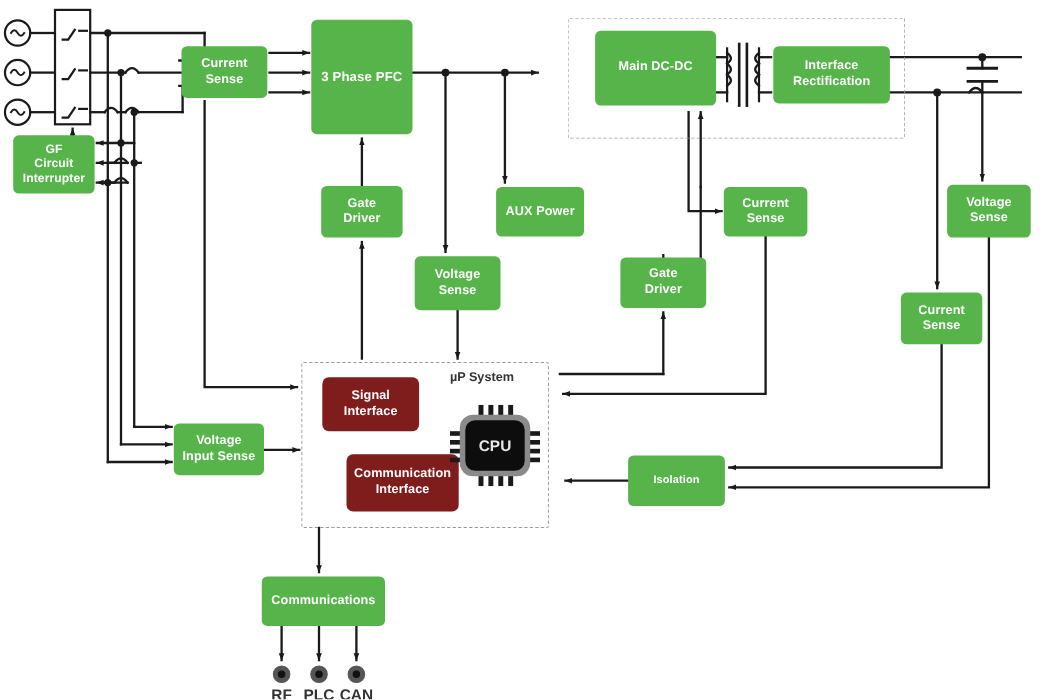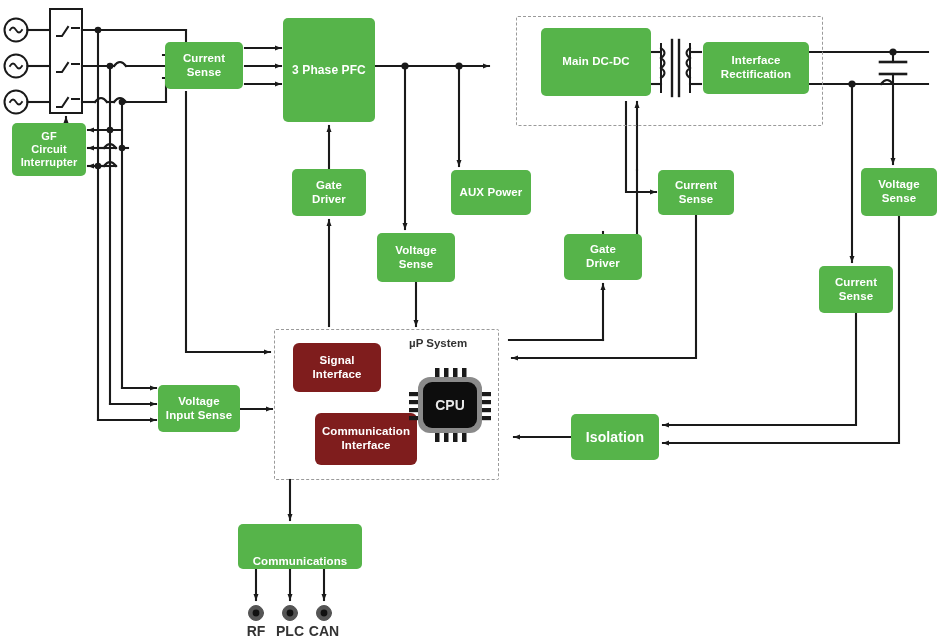--- a/index.html
+++ b/index.html
@@ -229,40 +229,40 @@
   <div class="blk green" style="left:861px;top:168px;width:76px;height:48px;font-size:11.5px;">
     <span style="white-space:pre-line;">Voltage
 Sense</span>
   </div>
 
   <div class="blk green" style="left:819px;top:266px;width:74px;height:47px;font-size:11.5px;">
     <span style="white-space:pre-line;">Current
 Sense</span>
   </div>
 
-  <div class="blk green" style="left:571px;top:414px;width:88px;height:46px;font-size:14px;">
+  <div class="blk green" style="left:571px;top:414px;width:88px;height:46px;font-size:10px;">
     <span style="white-space:pre-line;">Isolation</span>
   </div>
 
   <div class="blk green" style="left:158px;top:385px;width:82px;height:47px;font-size:11.5px;">
     <span style="white-space:pre-line;">Voltage
 Input Sense</span>
   </div>
 
   <div class="blk gray" style="left:293px;top:343px;width:88px;height:49px;font-size:11.5px;">
     <span style="white-space:pre-line;">Signal
 Interface</span>
   </div>
 
   <div class="blk gray" style="left:293px;top:413px;width:102px;height:52px;font-size:11.5px;margin-left:22px;">
     <span style="white-space:pre-line;">Communication
 Interface</span>
   </div>
 
-  <div class="blk green" style="left:238px;top:524px;width:124px;height:45px;font-size:11.5px;align-items:flex-end;">
+  <div class="blk green" style="left:238px;top:524px;width:112px;height:45px;font-size:11.5px;">
     <span style="white-space:pre-line;">Communications</span>
   </div>
 
   <div class="cpu-wrap" style="left:409px;top:368px;width:82px;height:74px;">
     <svg width="82" height="74" viewBox="0 0 82 74">
       <g fill="#1a1a1a">
         <rect x="26" y="0" width="4.5" height="12"></rect>
           <rect x="35" y="0" width="4.5" height="12"></rect>
         <rect x="44" y="0" width="4.5" height="12"></rect>
           <rect x="53" y="0" width="4.5" height="12"></rect>

